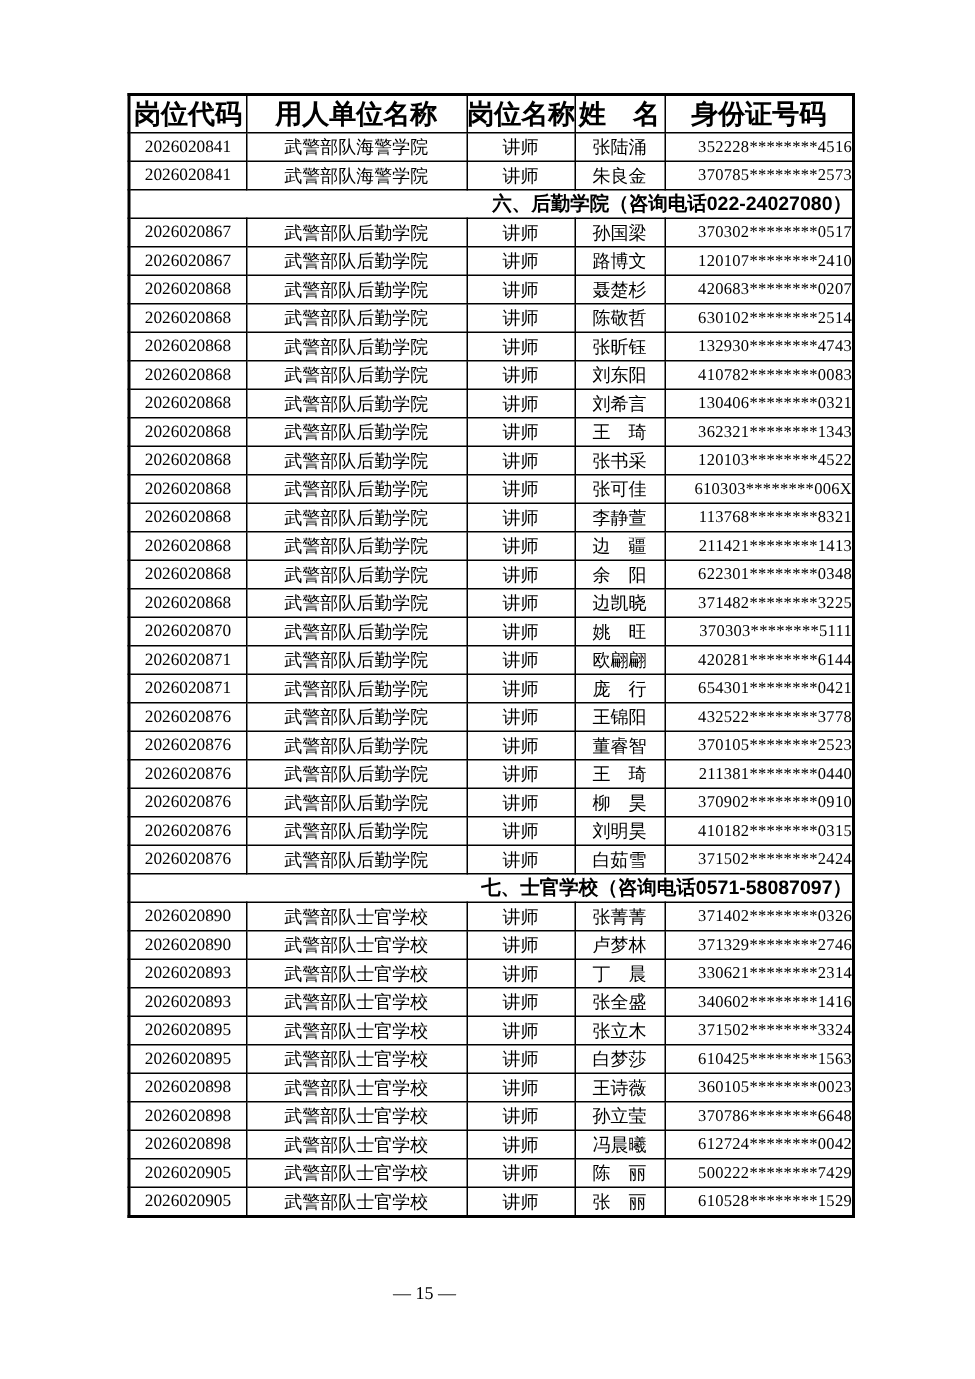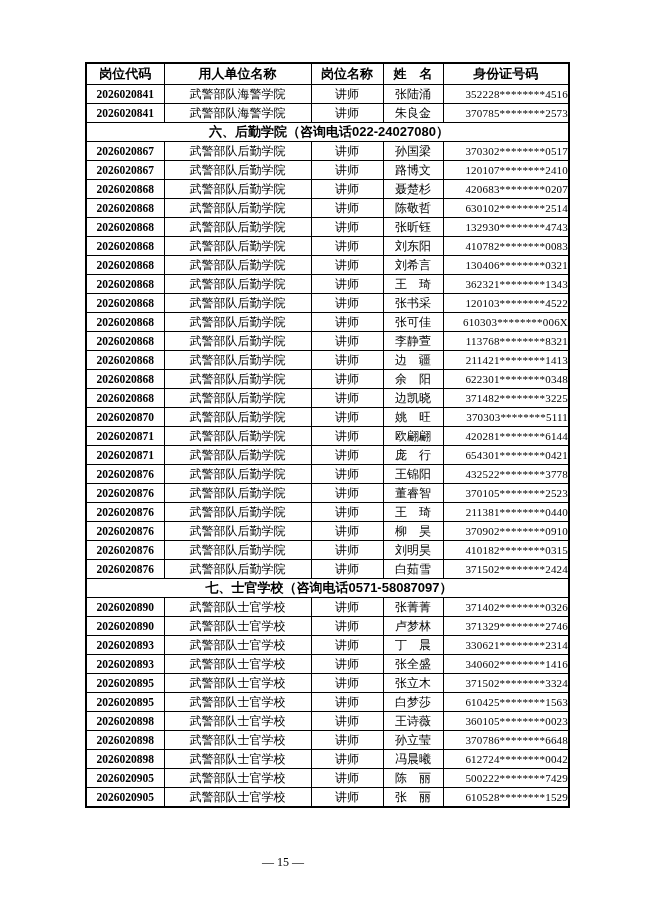--- a/index.html
+++ b/index.html
@@ -29,38 +29,37 @@
     border: 1px solid #000;
     padding: 0;
     overflow: hidden;
     white-space: nowrap;
     vertical-align: middle;
   }
   .doc-table thead th {
     height: 20px;
     font-family: "Liberation Sans", sans-serif;
     font-weight: bold;
-    font-size: 13px;
+    font-size: 18px;
   }
   .doc-table tbody td {
     height: 18px;
     font-size: 12px;
     text-align: center;
   }
   .doc-table tbody td.c0 {
     font-size: 11.5px;
-    font-weight: bold;
   }
   .doc-table tbody td.c4 {
     font-size: 11px;
     letter-spacing: 0.2px;
     text-align: right;
   }
   .doc-table tbody tr.section-row td {
-    text-align: center;
+    text-align: right;
     font-family: "Liberation Sans", sans-serif;
     font-weight: bold;
     font-size: 13px;
     padding-left: 3px;
   }
   .footer {
     position: absolute;
     top: 855px;
     left: 0;
     width: 566px;

